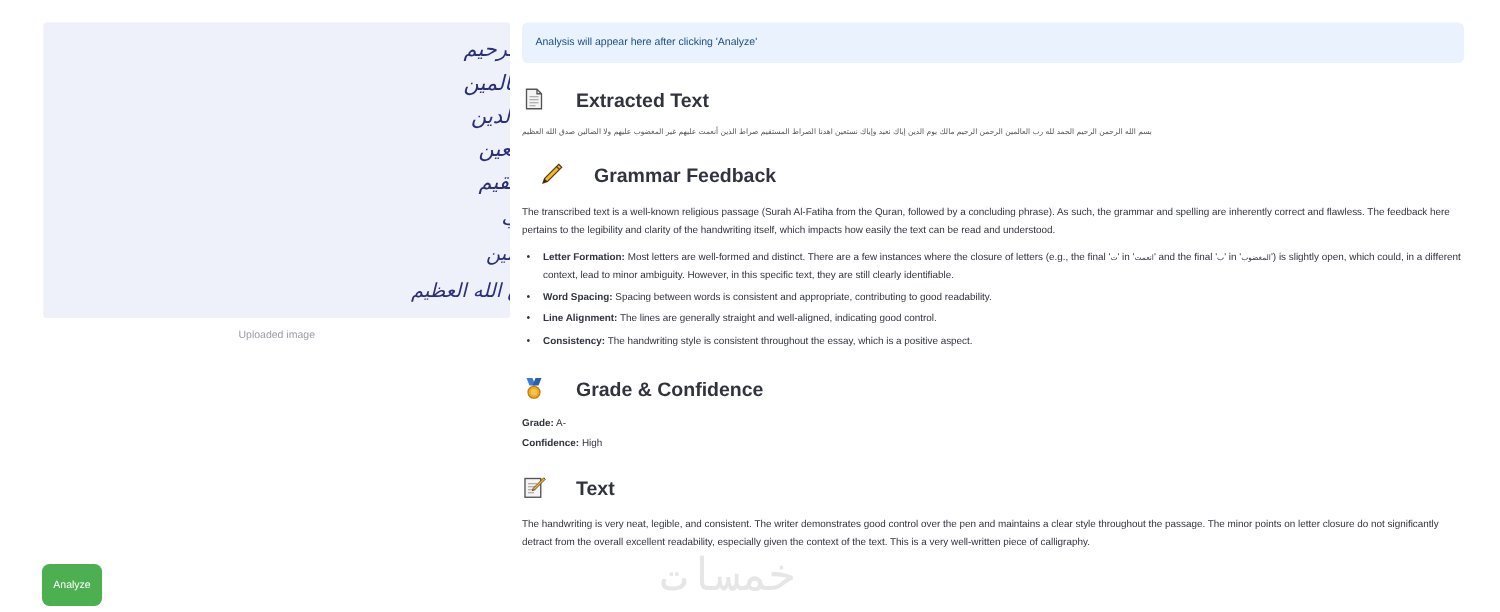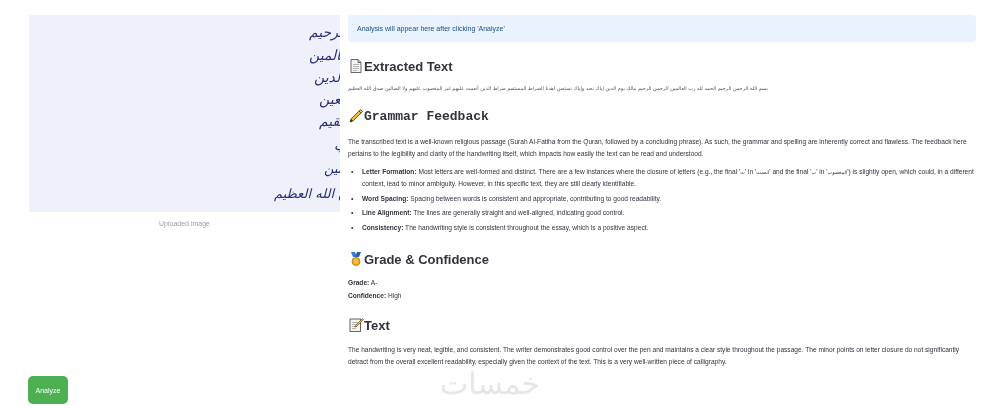--- a/index.html
+++ b/index.html
@@ -45,34 +45,34 @@
       border-radius: 4px;
       color: #1c4f8a;
       font-size: 7px;
       display: flex; align-items: center;
       padding-left: 9px;
     }
     .section-header {
       display: flex; align-items: center;
       font-size: 13px; font-weight: bold;
       color: #31333f;
-      gap: 0;
+      gap: 20px;
     }
     .section-header .icon { width: 16px; height: 16px; display: inline-block; }
     .section-header .icon svg { width: 16px; height: 16px; display: block; }
 
     .sec-extracted { position: absolute; top: 43px; left: 0; }
     .extracted-text {
       position: absolute; top: 70px; left: 0; width: 500px;
       font-family: "DejaVu Sans", sans-serif;
       font-size: 5px; color: #555;
       direction: rtl; text-align: left; white-space: nowrap;
     }
 
-    .sec-grammar { position: absolute; top: 93px; left: 0; font-family: Liberation Mono, monospace; }
+    .sec-grammar { position: absolute; top: 93px; left: 12px; }
     .grammar-intro {
       position: absolute; top: 121px; left: 0; width: 628px;
       font-size: 6.6px; line-height: 12px; color: #31333f;
     }
     .grammar-list {
       position: absolute; top: 151px; left: 0; width: 628px;
       list-style: none;
     }
     .grammar-list li {
       position: relative; padding-left: 14px;
@@ -96,21 +96,21 @@
 
     .sec-notes { position: absolute; top: 302px; left: 0; }
     .notes-text {
       position: absolute; top: 329px; left: 0; width: 628px;
       font-size: 6.6px; line-height: 12px; color: #31333f;
     }
 
     
     .watermark {
       position: absolute; left: 440px; top: 366px;
-      font-family: Liberation Serif, serif;
+      font-family: Liberation Mono, monospace;
       font-size: 30px; color: #e6e6e6;
       direction: rtl;
       letter-spacing: 2px;
     }
   </style>
 </head>
 <body>
 
 <div class="page">
 

